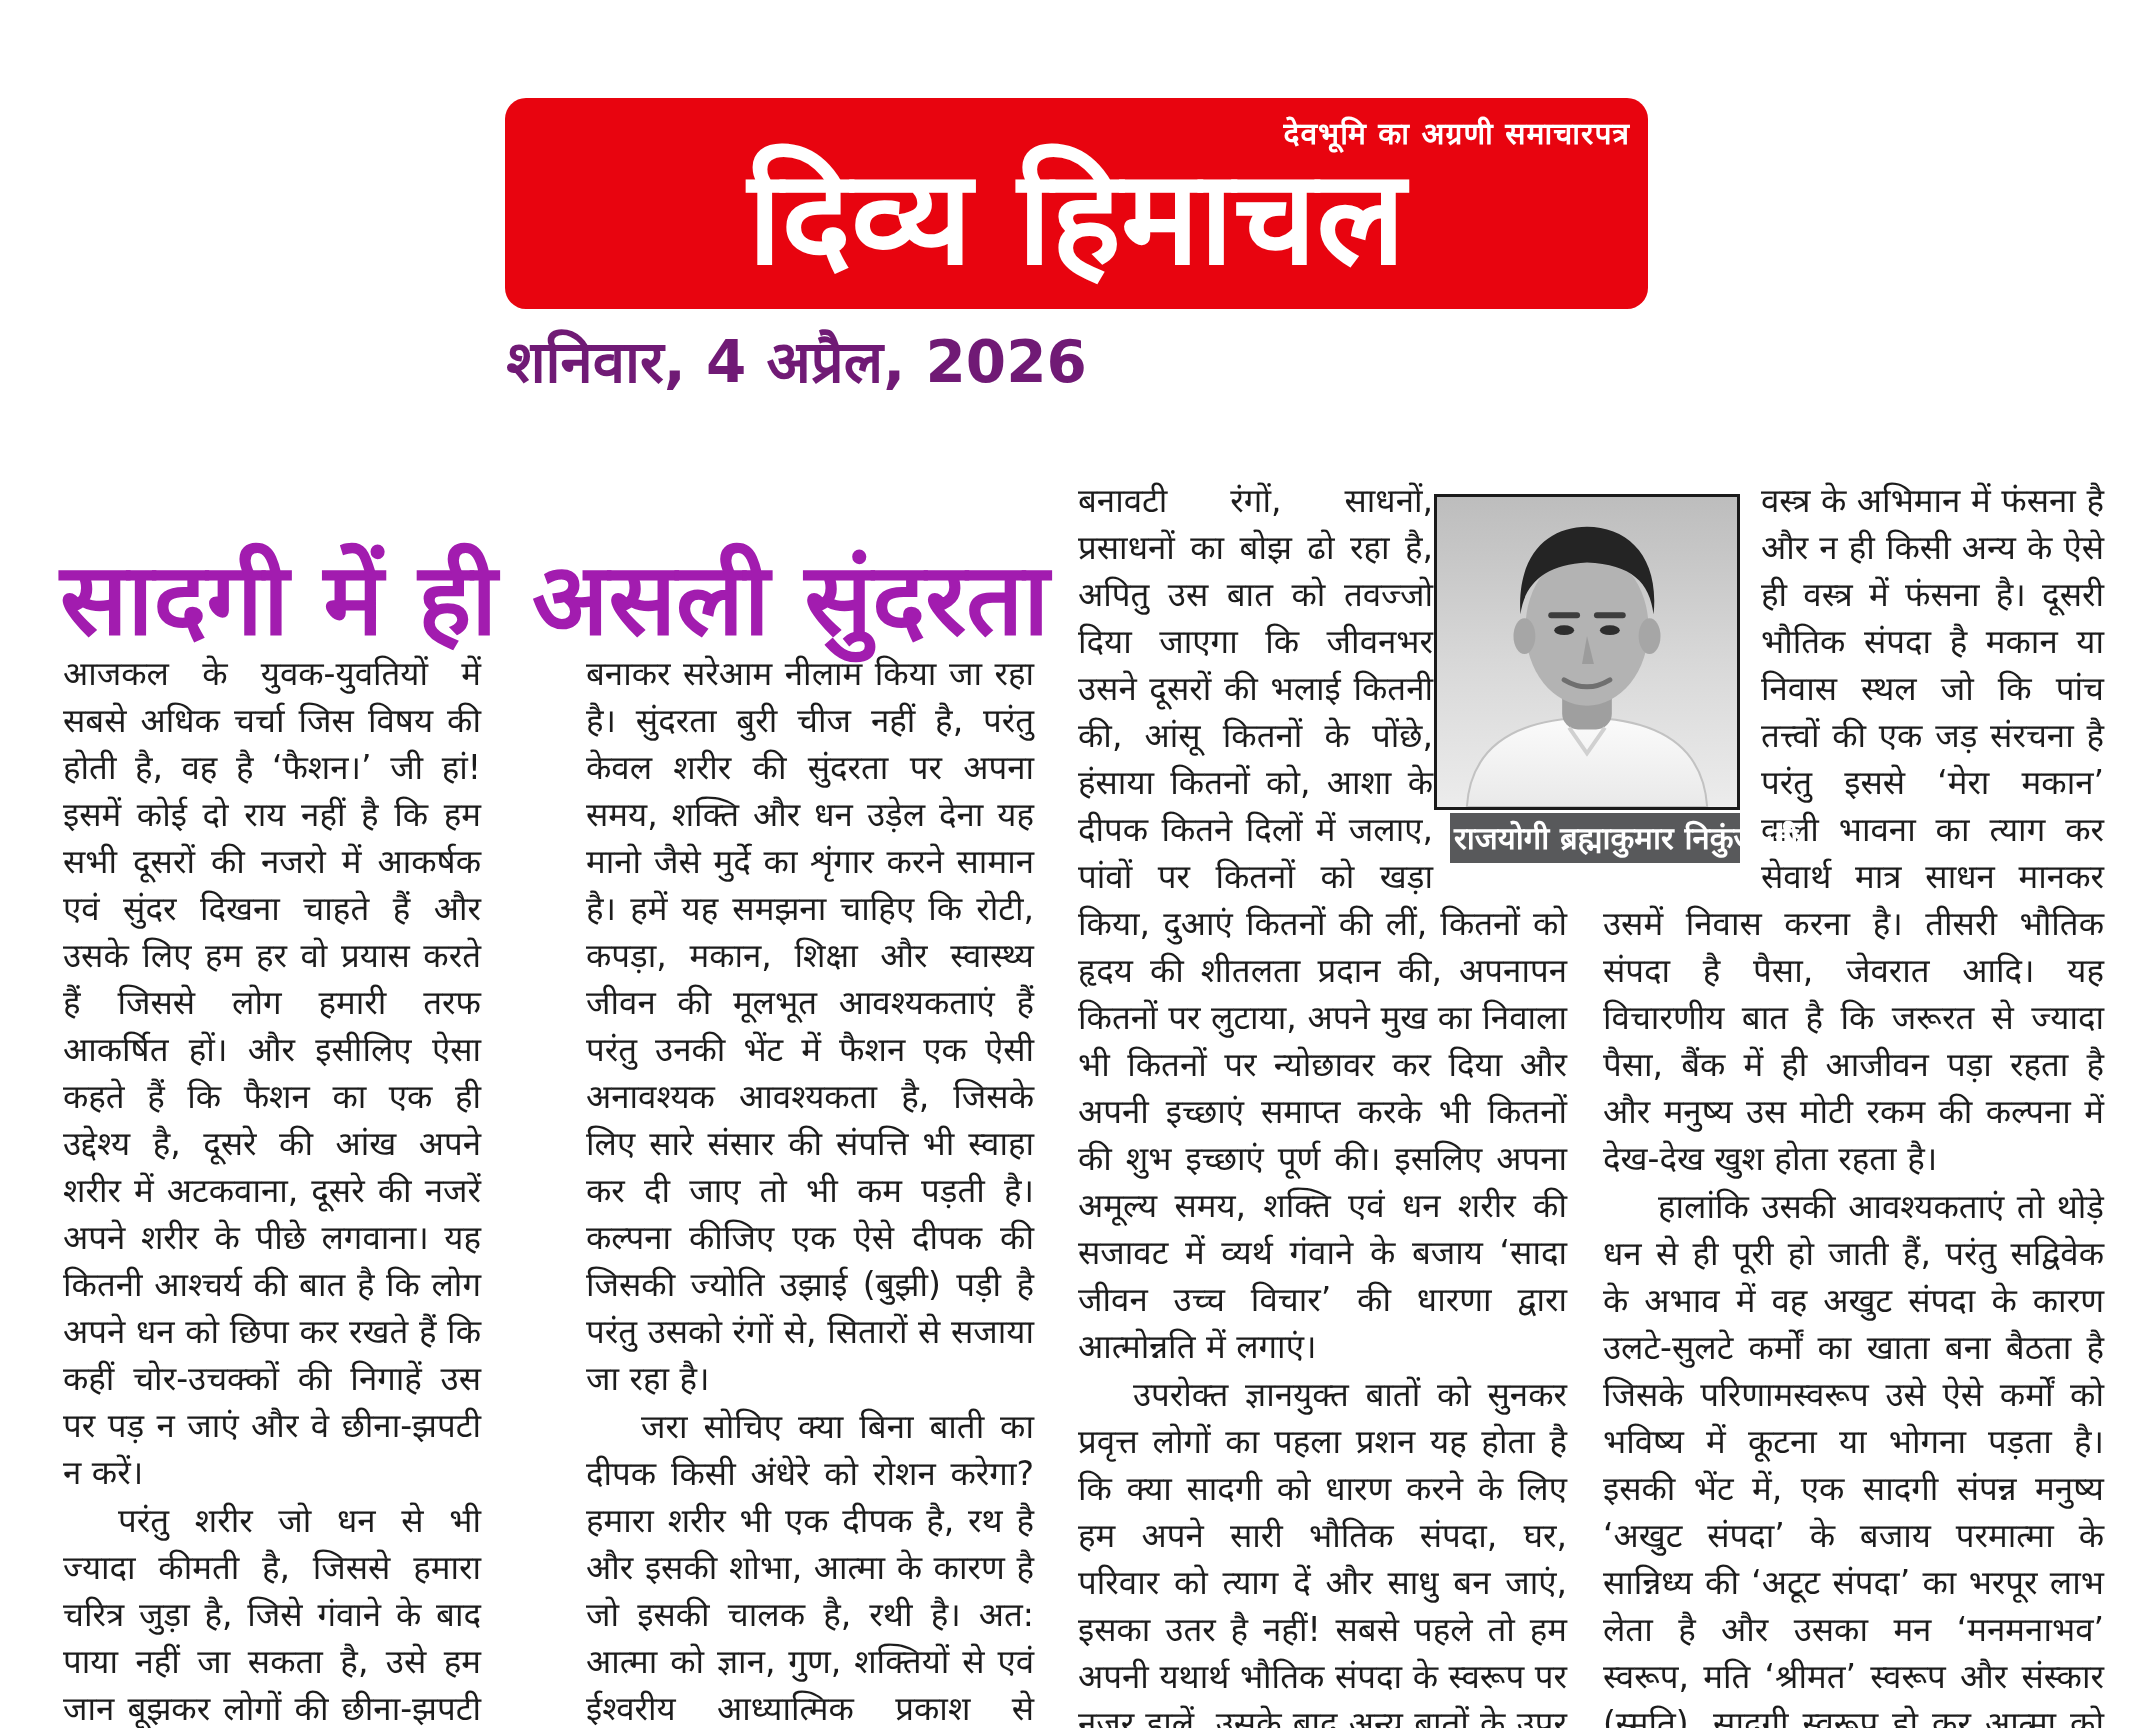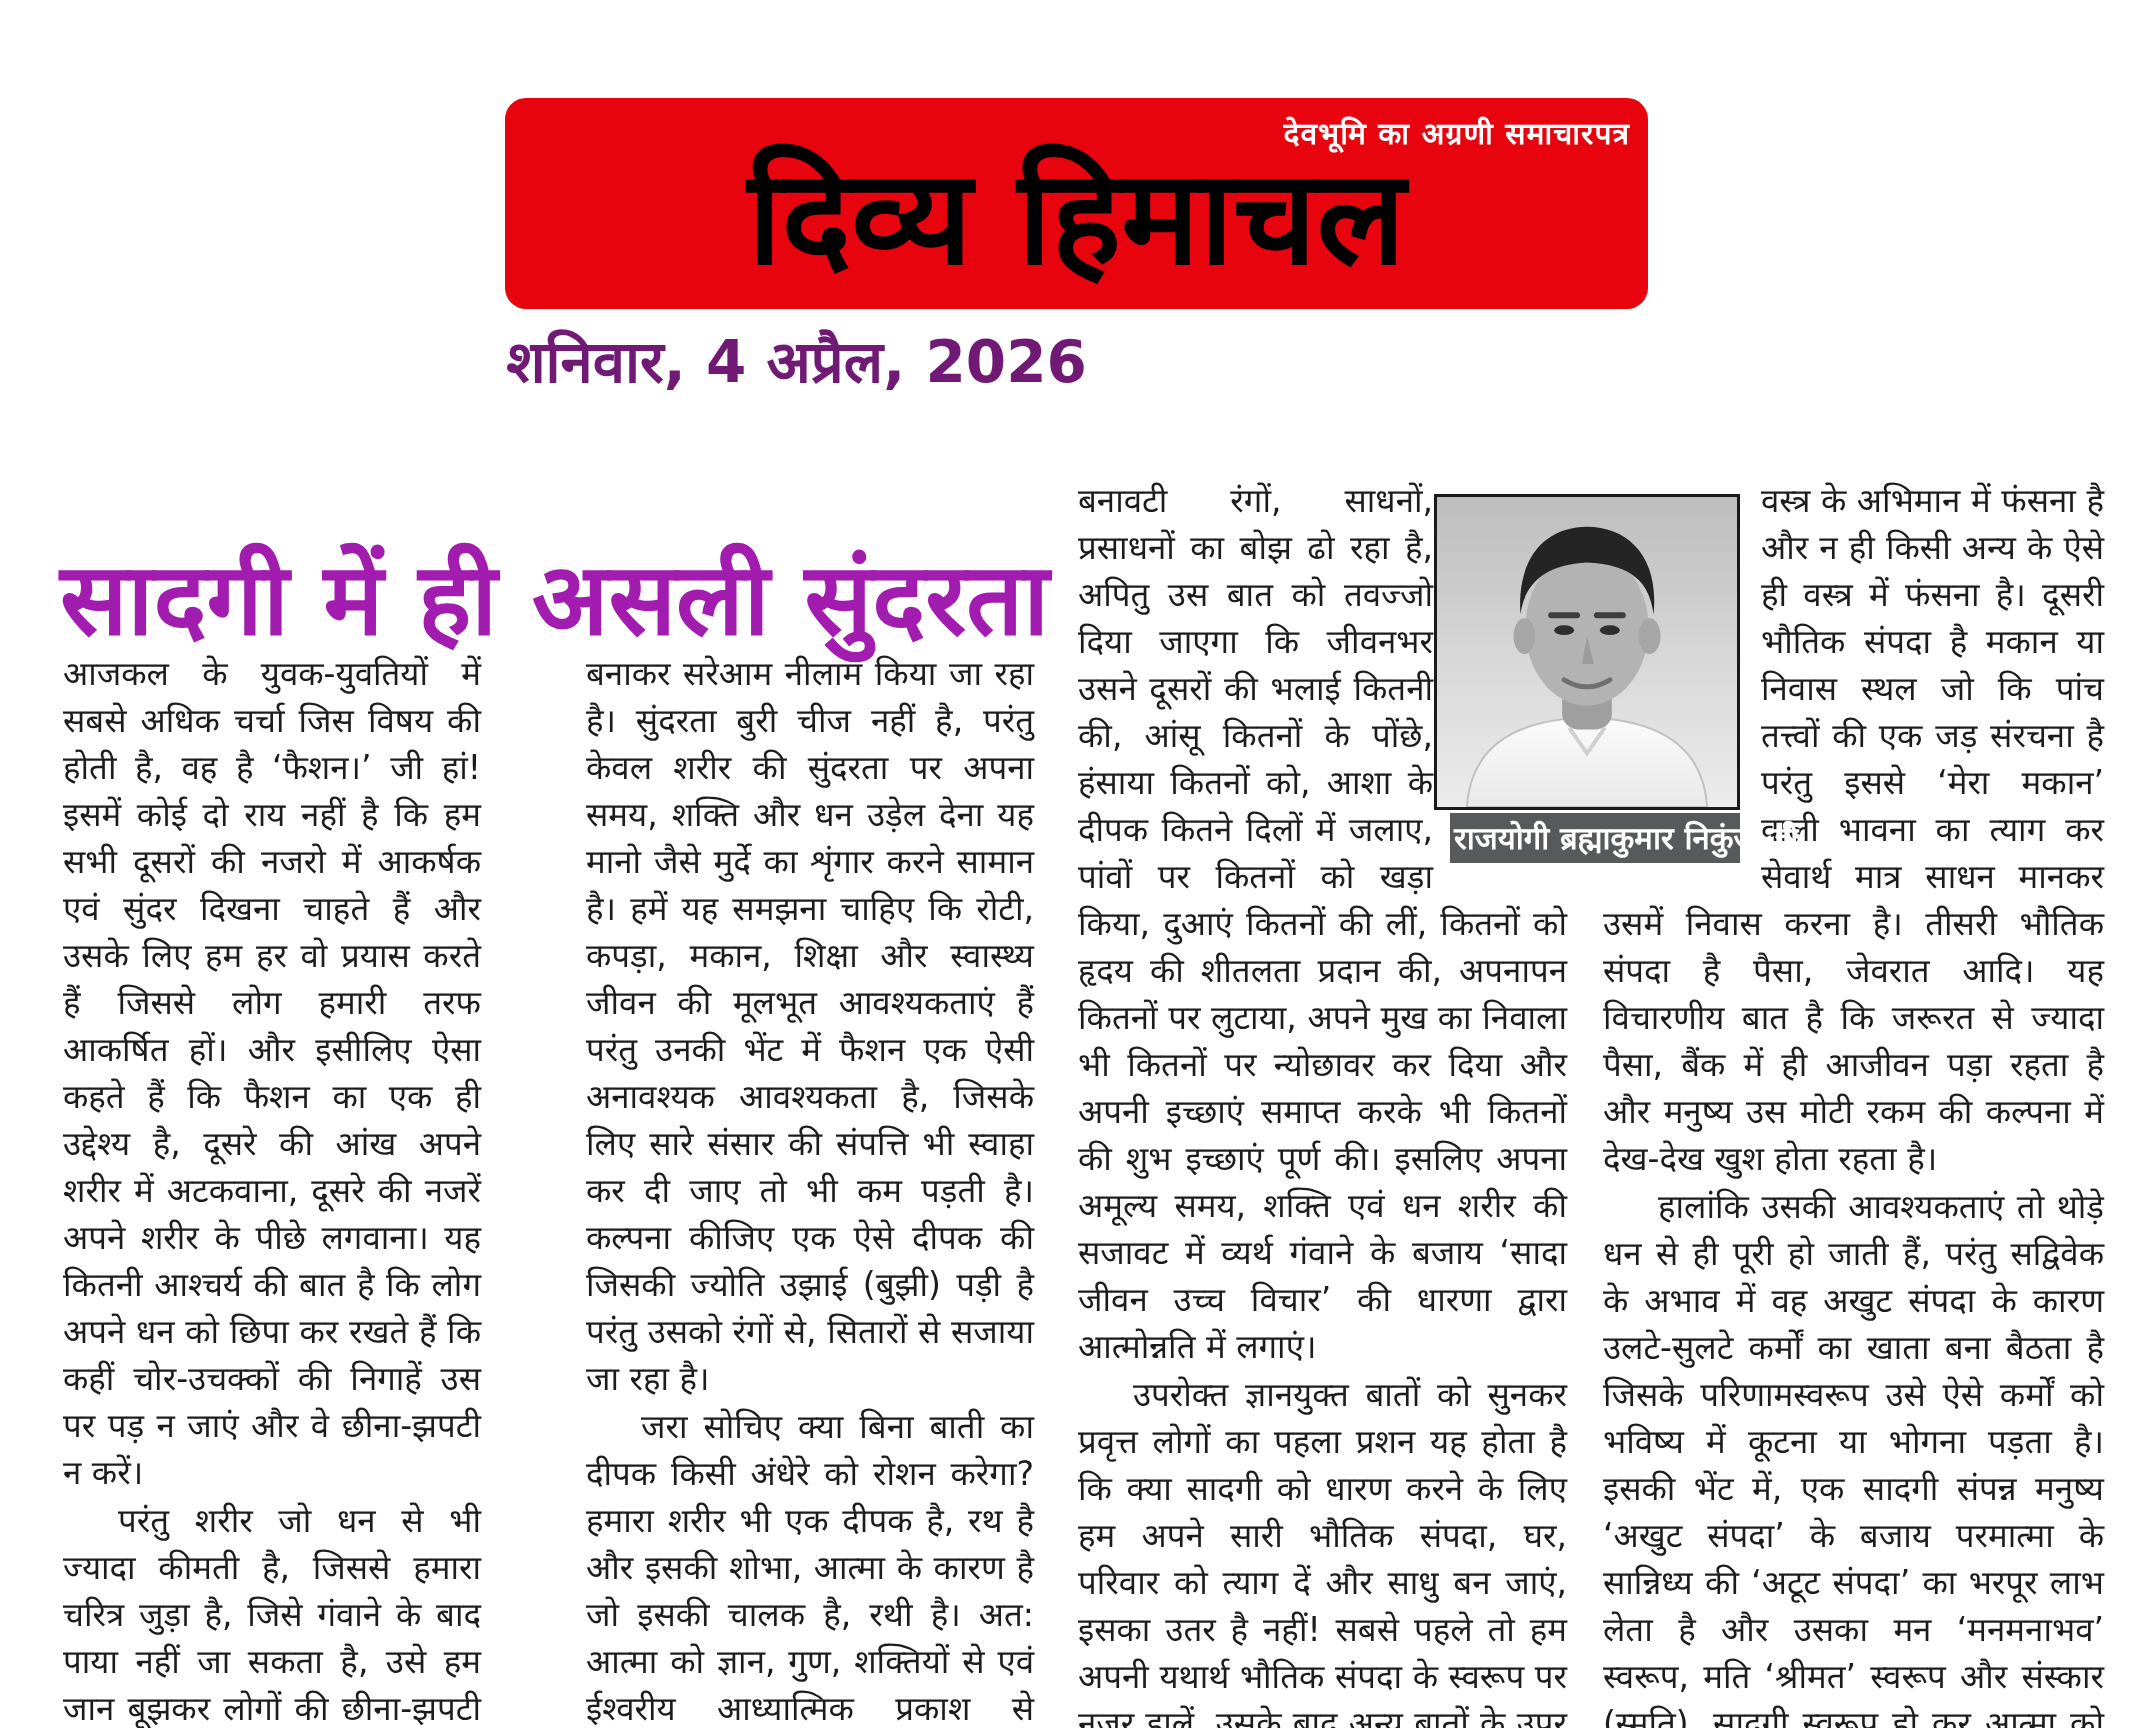--- a/index.html
+++ b/index.html
@@ -17,21 +17,21 @@
     background:#e8040f;
     border-radius:21px;
   }
   .masthead-tagline{
     position:absolute;right:18px;top:14px;
     color:#ffffff;font-weight:bold;font-size:30px;letter-spacing:1px;
     white-space:nowrap;
   }
   .masthead-title{
     position:absolute;left:0;right:0;bottom:2px;
-    text-align:center;color:#000000;font-weight:bold;
+    text-align:center;color:#ffffff;font-weight:bold;
     font-size:131px;line-height:1.35;white-space:nowrap;
   }
   
   .dateline{
     position:absolute;left:478px;top:320px;width:637px;
     text-align:center;font-weight:bold;font-size:58px;color:#701a75;
     white-space:nowrap;
   }
   
   .headline{

